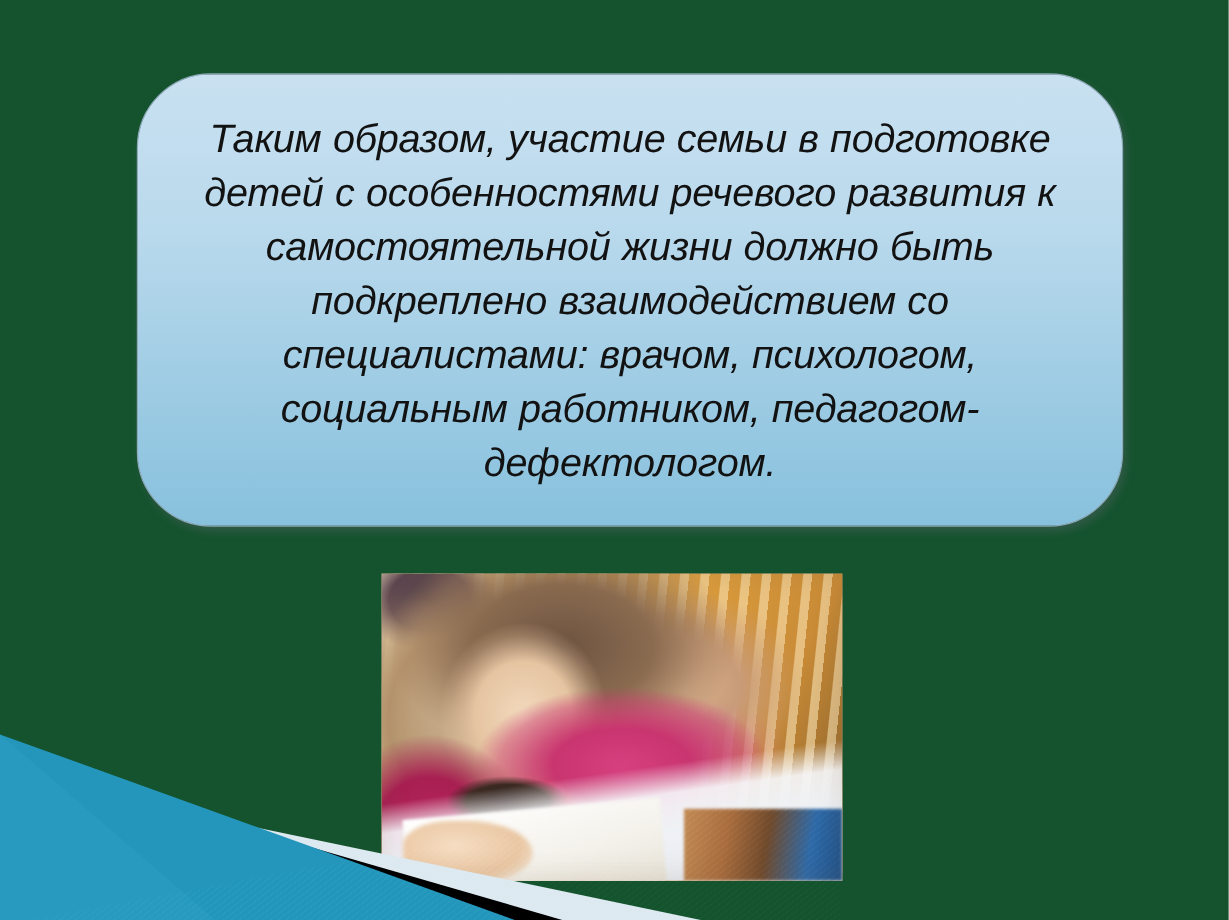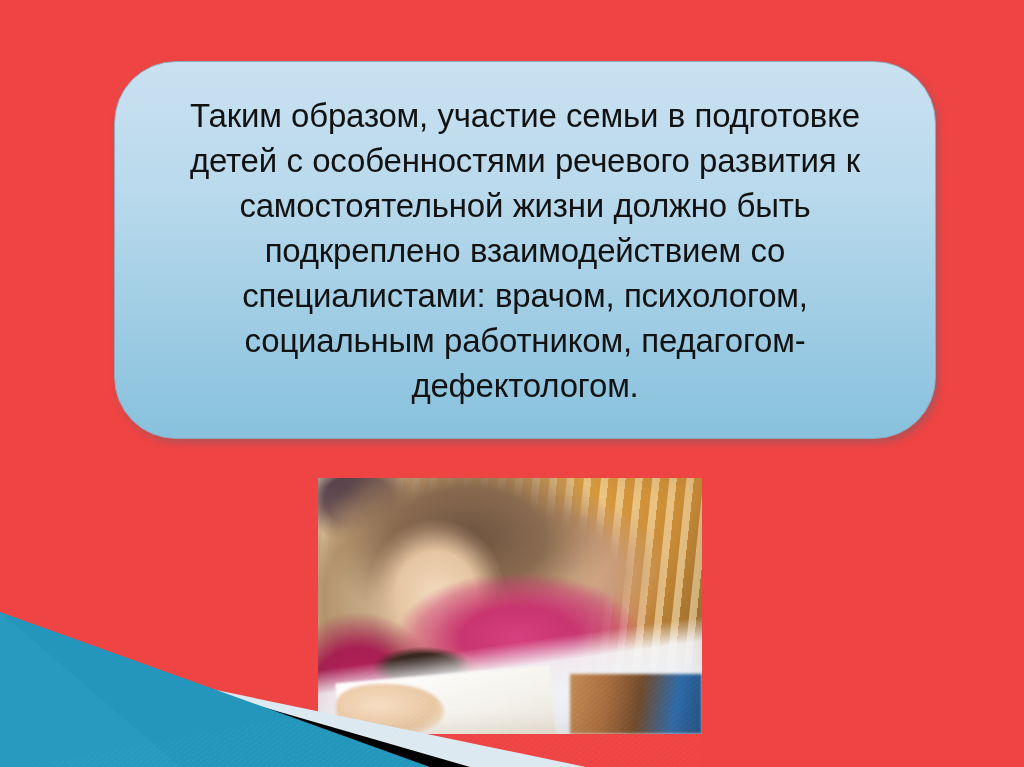--- a/index.html
+++ b/index.html
@@ -12,22 +12,23 @@
     height: 767px;
     position: relative;
     overflow: hidden;
     font-family: "Liberation Sans", "DejaVu Sans", sans-serif;
   }
 
   
   #slide {
     position: absolute;
     inset: 0;
-    background: #ef4444;
+    background: #14532d;
     overflow: hidden;
+    font-style: italic;
   }
 
   
   #callout {
     position: absolute;
     left: 114px;
     top: 61px;
     width: 822px;
     height: 378px;
     border-radius: 62px;

